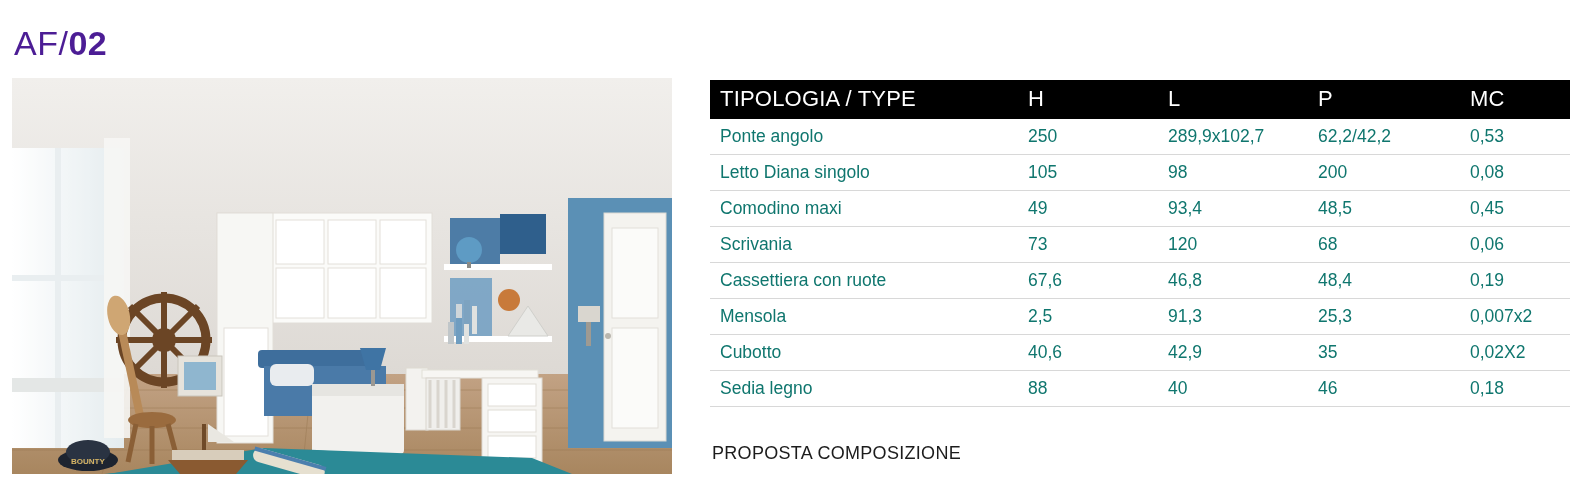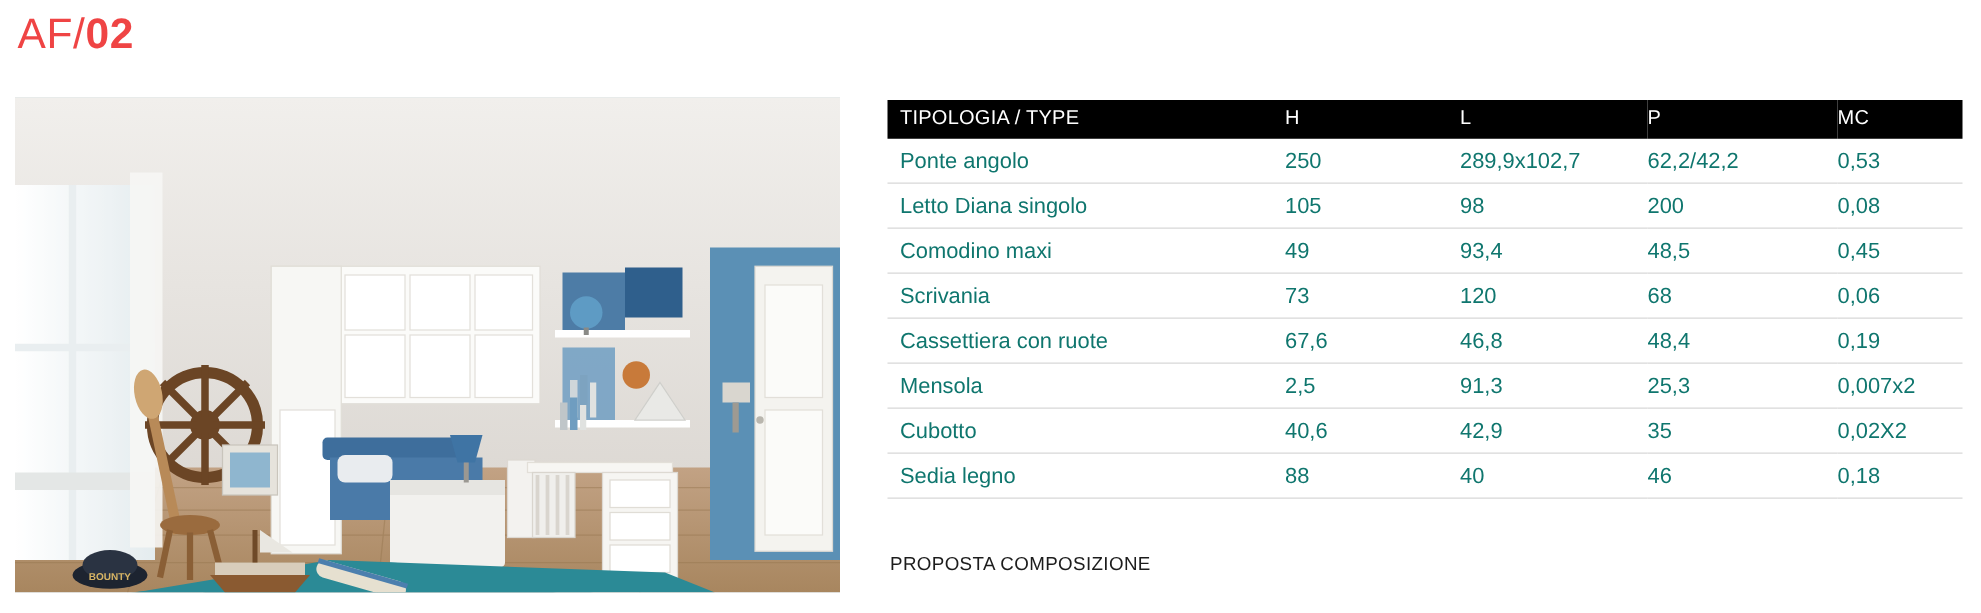--- a/index.html
+++ b/index.html
@@ -17,24 +17,24 @@
   .page {
     position: relative;
     width: 1585px;
     height: 490px;
   }
 
   
   .title {
     position: absolute;
     left: 14px;
-    top: 8px;
+    top: 24px;
     font-size: 34px;
     letter-spacing: 0.5px;
-    color: #ef4444;
+    color: #4c1d95;
     font-weight: 400;
     white-space: nowrap;
     text-align: right;
   }
   .title .bold {
     font-weight: 700;
   }
 
   
   .photo {
@@ -63,21 +63,21 @@
     width: 860px;
     table-layout: fixed;
     font-size: 17.5px;
   }
   table.spec thead th {
     background: #000000;
     color: #ffffff;
     font-weight: 400;
     text-align: left;
     padding: 6px 0 7px 0;
-    font-size: 16px;
+    font-size: 22px;
     letter-spacing: 0.2px;
   }
   table.spec thead th.c0 { padding-left: 10px; }
   table.spec tbody td {
     border-bottom: 1px solid #d8d8d8;
     padding: 7px 0 7px 0;
     color: #0f766e;
     vertical-align: middle;
     white-space: nowrap;
   }
@@ -86,21 +86,21 @@
   .col1 { width: 140px; }
   .col2 { width: 150px; }
   .col3 { width: 152px; }
   .col4 { width: 100px; }
 
   
   .footnote {
     position: absolute;
     left: 712px;
     top: 443px;
-    font-size: 15px;
+    font-size: 18px;
     letter-spacing: 0.3px;
     color: #1c1c1c;
     white-space: nowrap;
   }
 </style>
 </head>
 <body>
 
 <div class="page">
 

